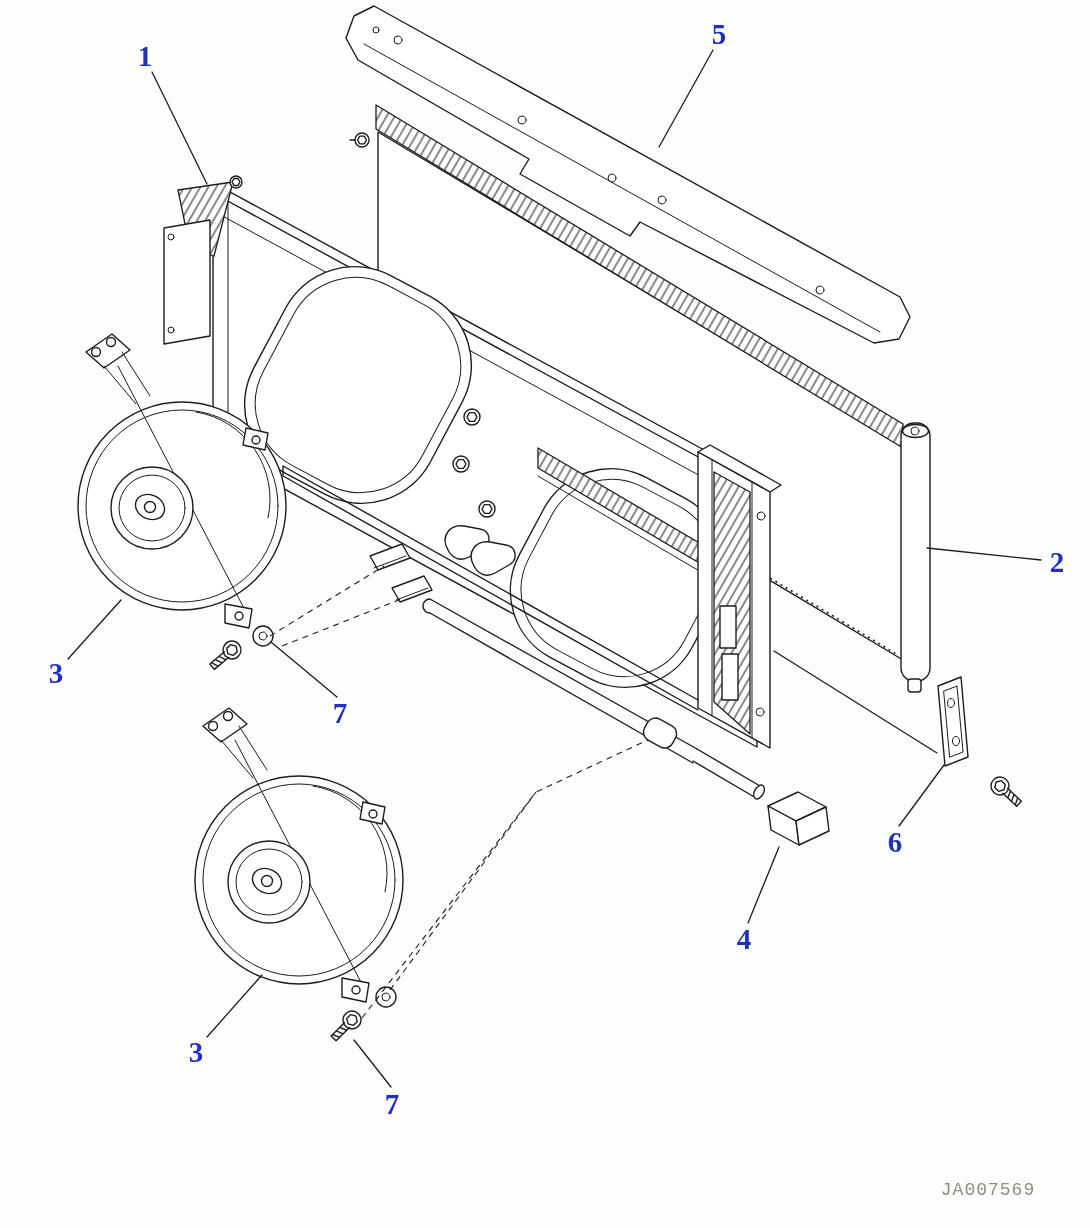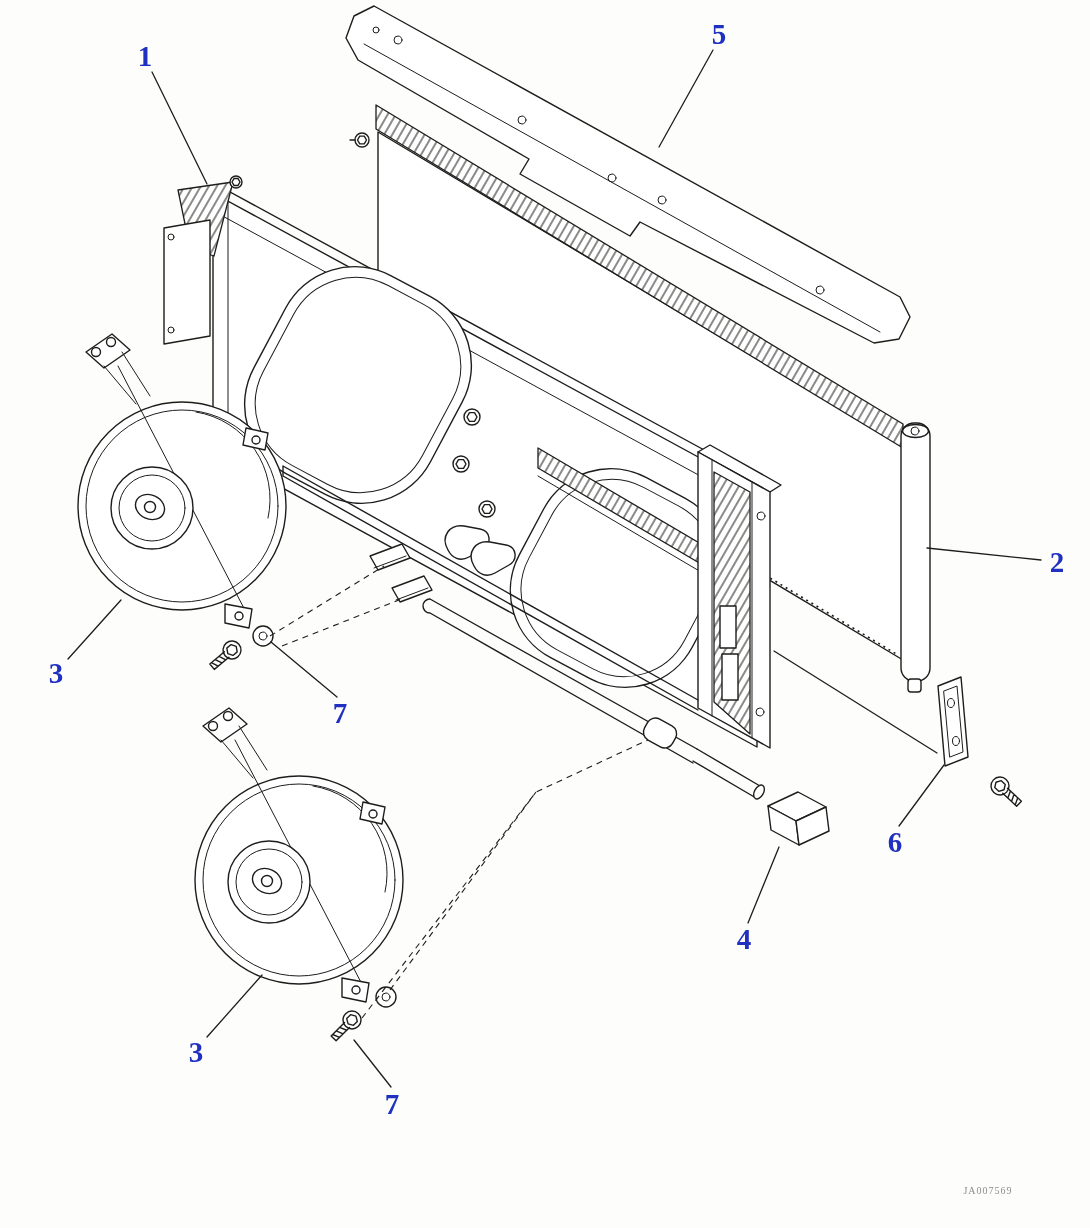--- a/index.html
+++ b/index.html
@@ -17,21 +17,21 @@
   .stage svg{position:absolute;left:0;top:0;}
   .callout{
     position:absolute;transform:translate(-50%,-50%);
     color:var(--callout-text);
     font-family:"Liberation Serif",serif;font-weight:bold;font-size:29px;
     line-height:1;user-select:none;
   }
   .drawing-number{
     position:absolute;transform:translate(-50%,-50%);
     color:var(--drawing-number-text);
-    font-family:Liberation Serif, serif;font-size:10px;letter-spacing:1px;
+    font-family:Liberation Mono, monospace;font-size:18px;letter-spacing:1px;
   }
   .ln{fill:none;stroke:var(--line);stroke-width:1.4;stroke-linejoin:round;stroke-linecap:round;}
   .thin{stroke-width:1;}
   .fw{fill:#ffffff;stroke:var(--line);stroke-width:1.4;stroke-linejoin:round;}
   .fins-fill{fill:url(#fins);stroke:var(--line);stroke-width:1.3;stroke-linejoin:round;}
   .ldr{fill:none;stroke:var(--line);stroke-width:1.3;stroke-linecap:round;}
   .dsh{fill:none;stroke:var(--line);stroke-width:1.1;stroke-dasharray:6 5;}
   .dot{fill:none;stroke:var(--line);stroke-width:1.6;stroke-dasharray:2 4;}
 </style>
 </head>

